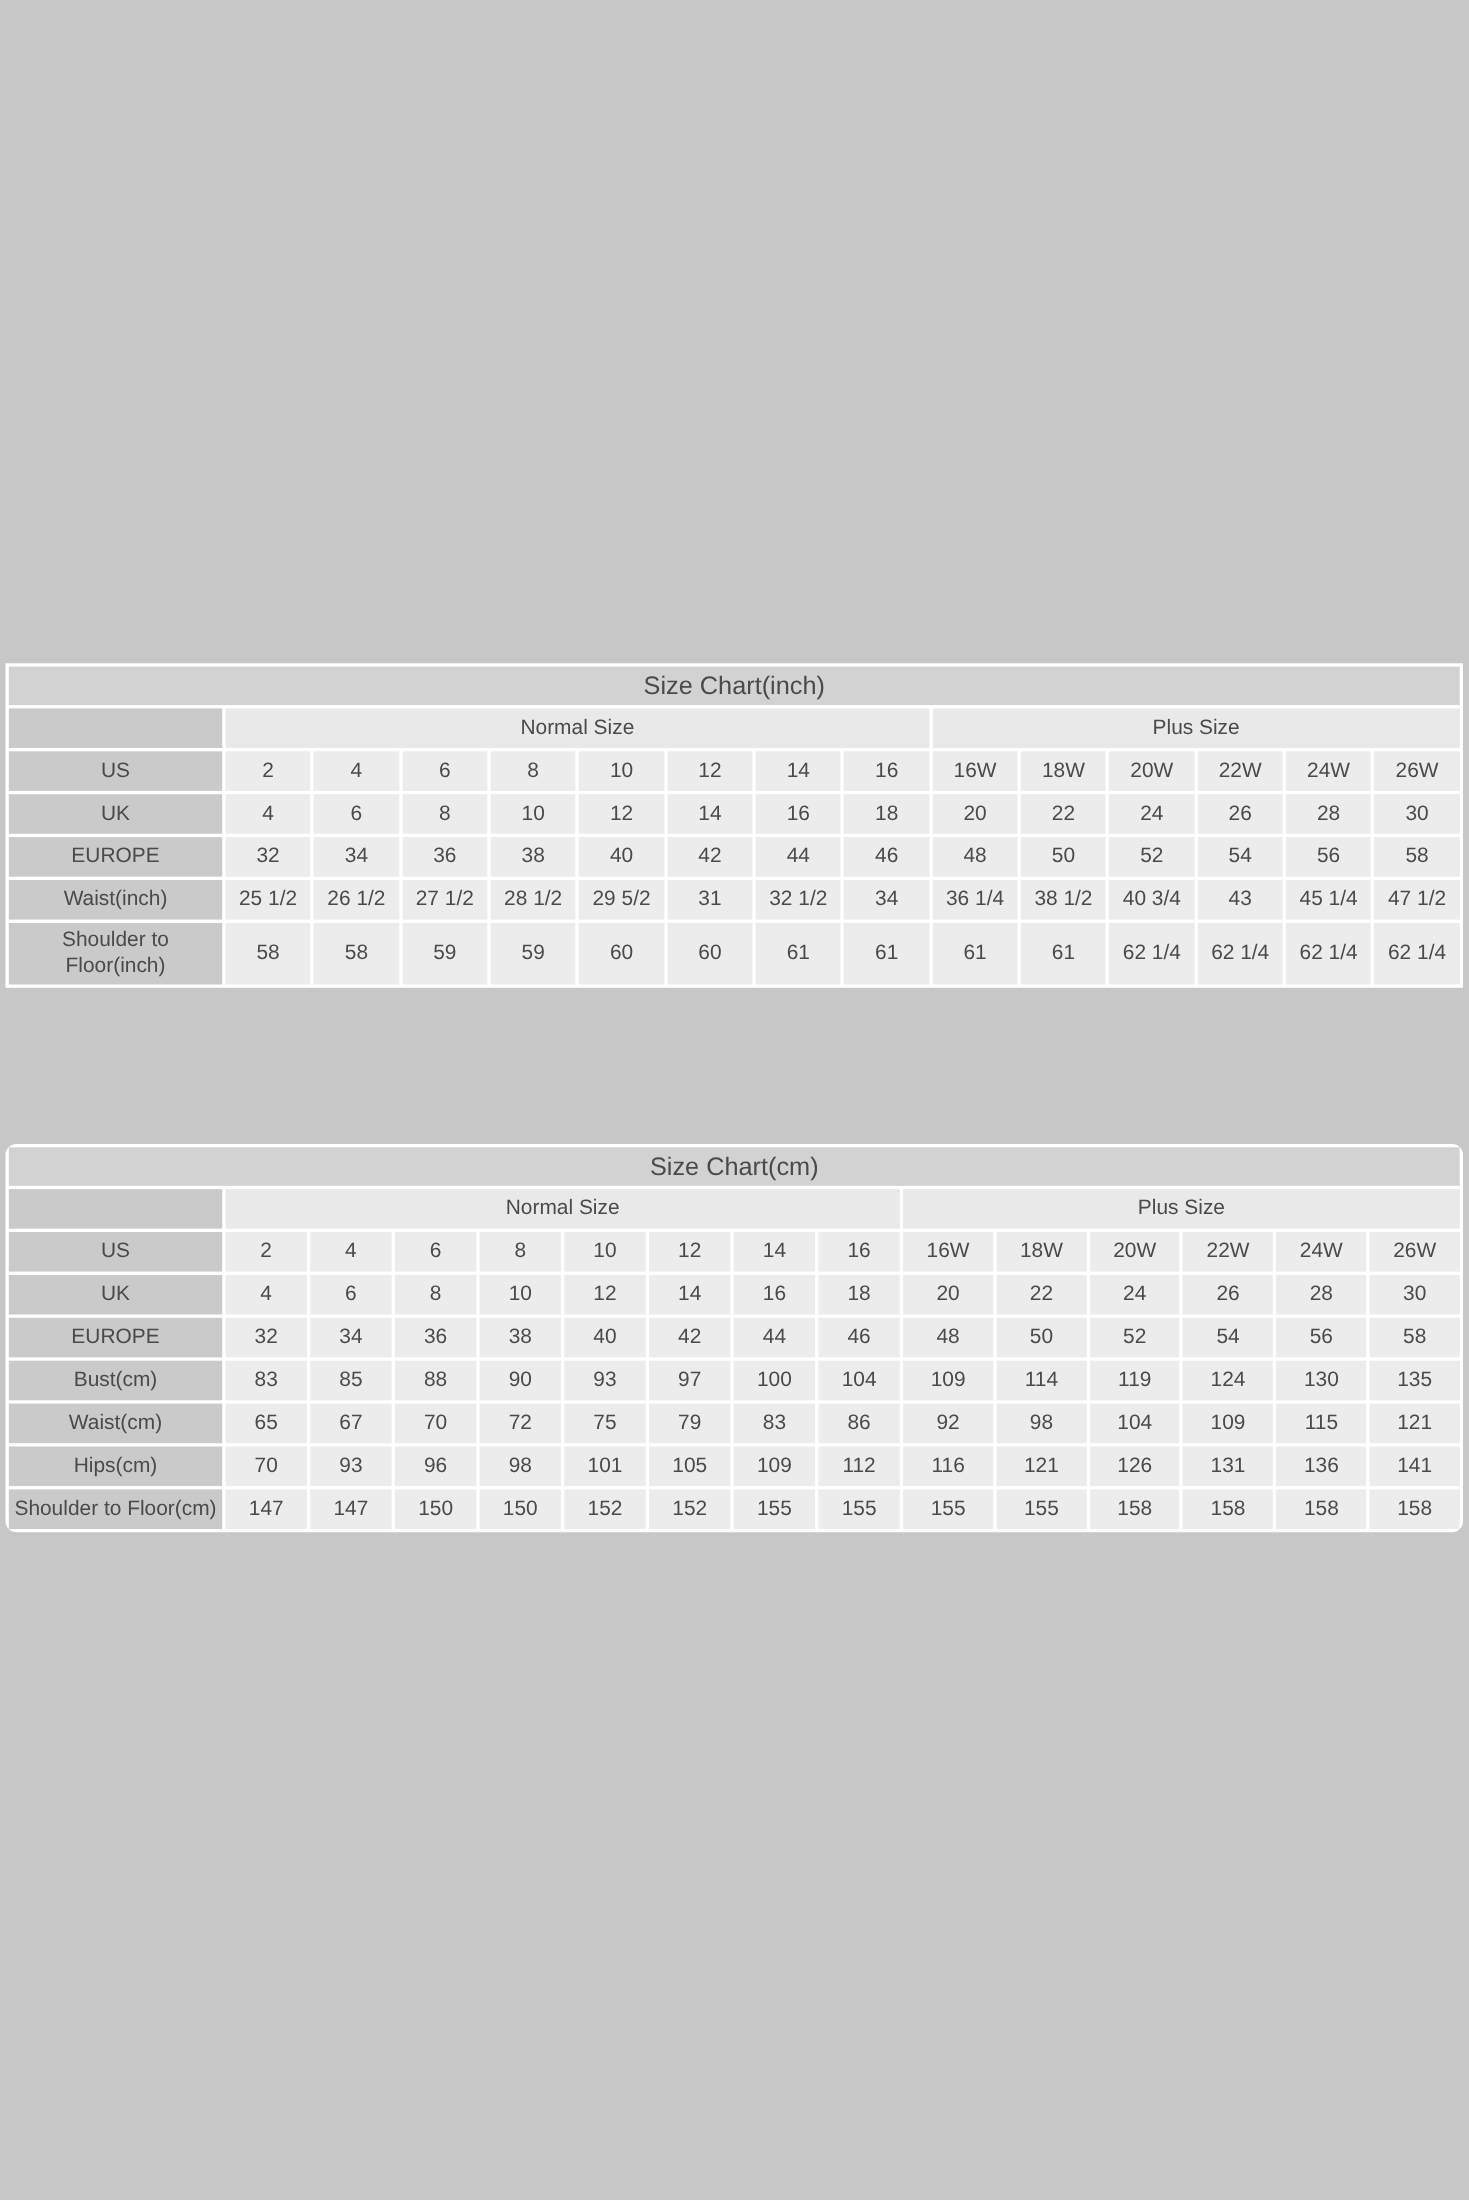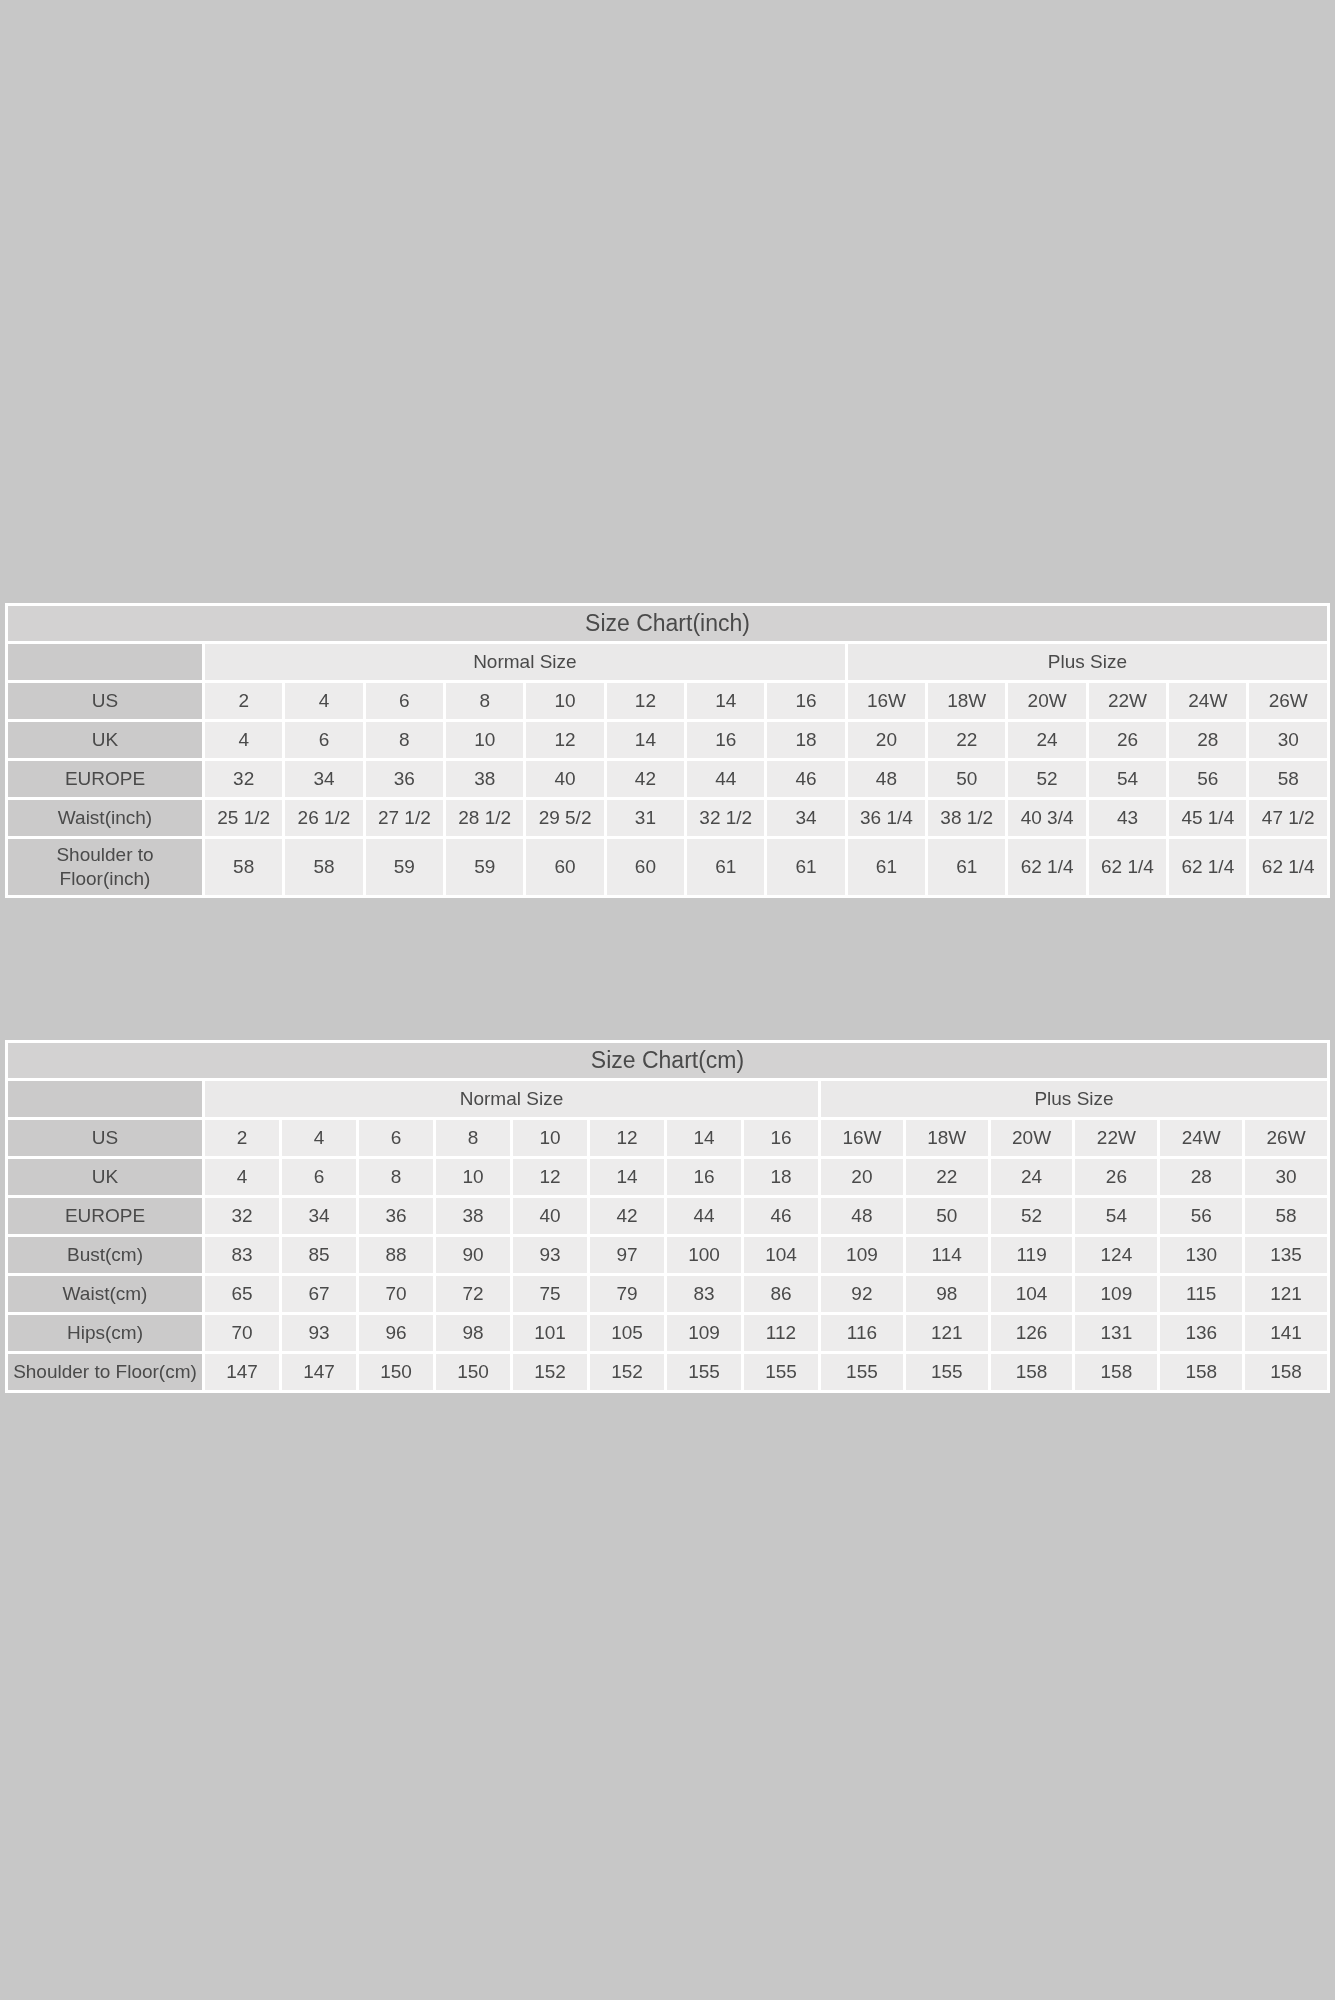--- a/index.html
+++ b/index.html
@@ -11,21 +11,21 @@
     background: var(--page-bg, #c7c7c7);
     font-family: "Liberation Sans", sans-serif;
   }
   .chart-panel {
     position: absolute;
     left: 5px;
     width: 1325px;
     background: var(--panel-bg, #ffffff);
   }
   #panel-inch { top: 603px; }
-  #panel-cm   { top: 1040px; }
+  #panel-cm   { top: 1040px; border-radius: 10px; }
 
   table.size-table {
     width: 100%;
     border-collapse: separate;
     border-spacing: 3px;
     table-layout: fixed;
   }
   table.size-table th,
   table.size-table td {
     padding: 0;

